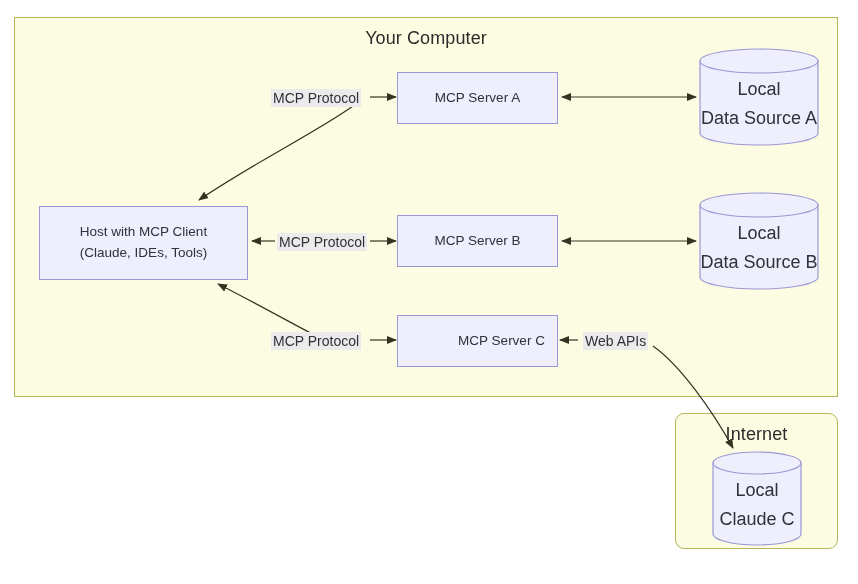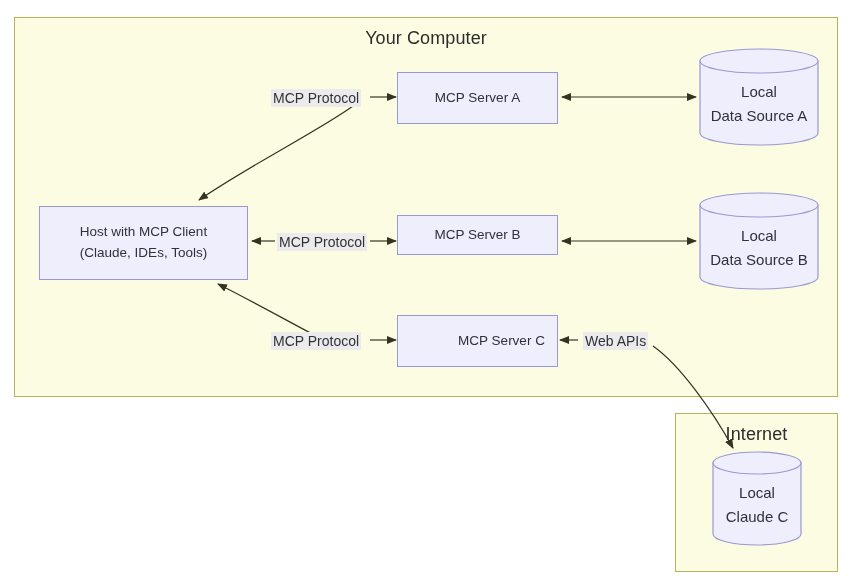--- a/index.html
+++ b/index.html
@@ -53,21 +53,22 @@
     position: absolute;
   }
   .cylinder svg { display: block; position: absolute; left: 0; top: 0; }
   .cylinder .cyl-label {
     position: absolute;
     left: 0;
     right: 0;
     display: flex;
     flex-direction: column;
     align-items: center;
-    font-size: 15px;
+    justify-content: center;
+    font-size: 18px;
     color: #31313a;
     line-height: 1.6;
     text-align: center;
     white-space: nowrap;
   }
 
   .edge-layer {
     position: absolute;
     left: 0; top: 0;
     width: 858px;
@@ -87,21 +88,21 @@
 </style>
 </head>
 <body>
 
 <div id="canvas">
 
   <div class="group-box" style="left:14px; top:17px; width:824px; height:380px;">
     <div class="group-title" style="top:10px;">Your Computer</div>
   </div>
 
-  <div class="group-box" style="left:675px; top:413px; width:163px; height:159px;">
+  <div class="group-box" style="left:675px; top:413px; width:163px; height:136px;border-radius:9px;">
     <div class="group-title" style="top:10px;">Internet</div>
   </div>
 
   <svg class="edge-layer" viewBox="0 0 858 584" width="858" height="584">
     <defs>
       <marker id="arrow-end" markerWidth="10" markerHeight="8" refX="9" refY="4" orient="auto" markerUnits="userSpaceOnUse">
         <path d="M0,0 L10,4 L0,8 z" fill="#333322"></path>
       </marker>
       <marker id="arrow-start" markerWidth="10" markerHeight="8" refX="1" refY="4" orient="auto" markerUnits="userSpaceOnUse">
         <path d="M10,0 L0,4 L10,8 z" fill="#333322"></path>
@@ -148,21 +149,21 @@
 
   <div class="node-box" style="left:397px; top:72px; width:161px; height:52px;">
     <span class="line">MCP Server A</span>
   </div>
 
   <div class="node-box" style="left:39px; top:206px; width:209px; height:74px;">
     <span class="line">Host with MCP Client</span>
     <span class="line">(Claude, IDEs, Tools)</span>
   </div>
 
-  <div class="node-box" style="left:397px; top:215px; width:161px; height:40px;">
+  <div class="node-box" style="left:397px; top:215px; width:161px; height:52px;">
     <span class="line">MCP Server B</span>
   </div>
 
   <div class="node-box" style="left:397px; top:315px; width:161px; height:52px;padding-left:48px;">
     <span class="line">MCP Server C</span>
   </div>
 
   <div class="cylinder" style="left:699px; top:48px; width:120px; height:98px;">
     <svg width="120" height="98" viewBox="0 0 120 98">
       <path d="M1,13 L1,85 A59,12 0 0 0 119,85 L119,13 Z" fill="#eeeefd" stroke="#9b97d4" stroke-width="1.2"></path>

